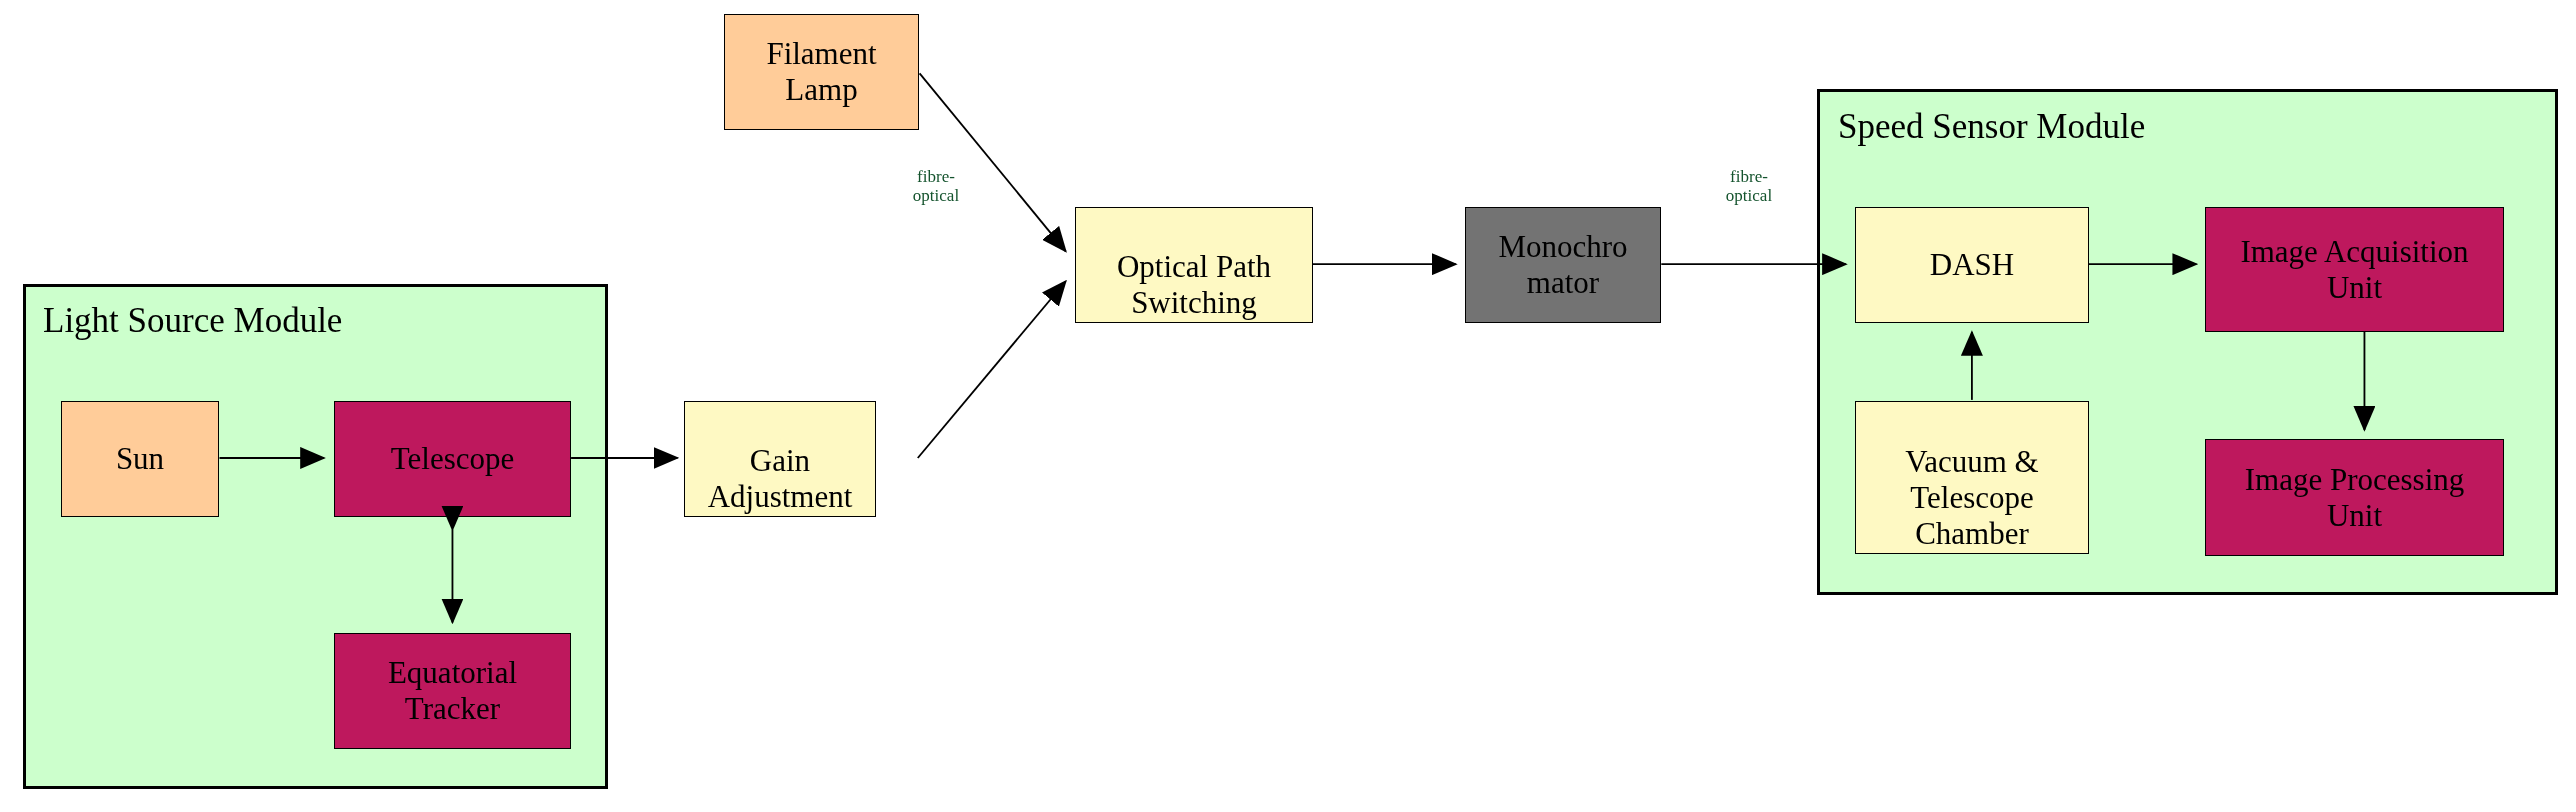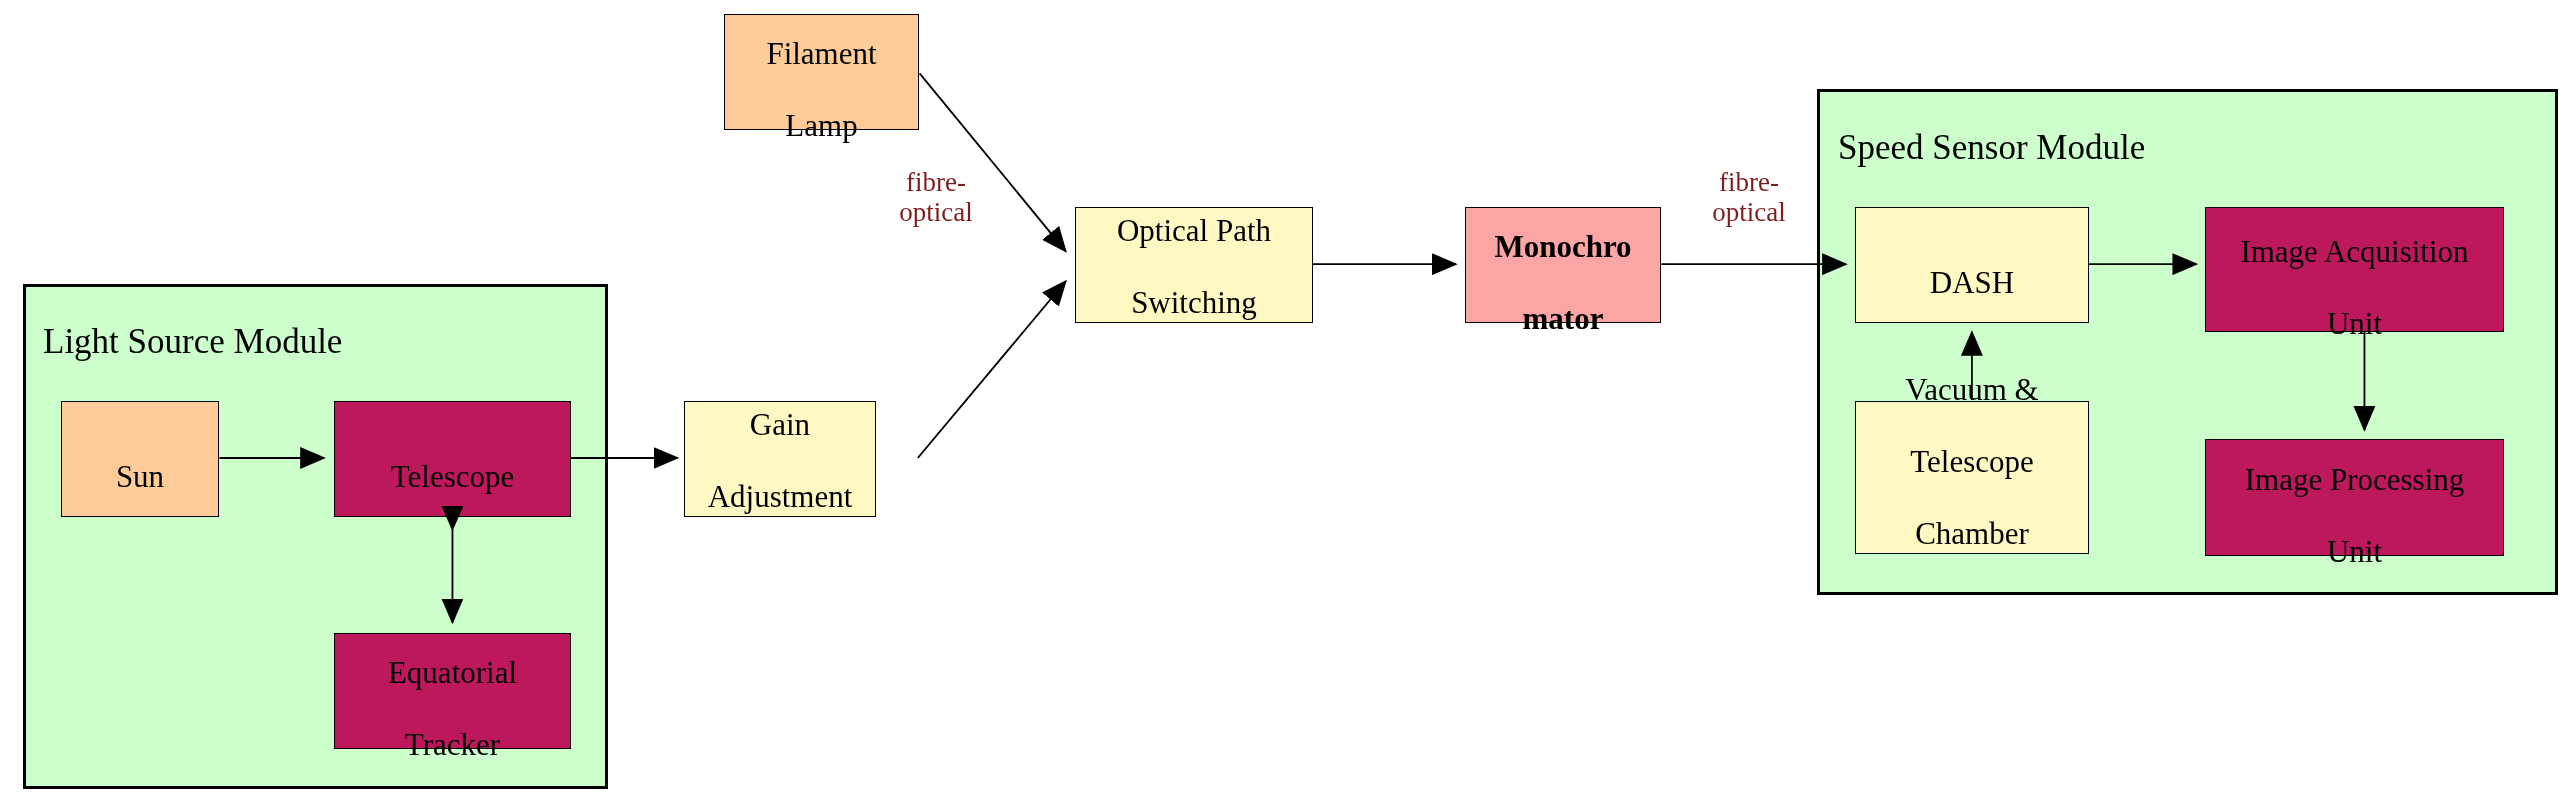--- a/index.html
+++ b/index.html
@@ -24,56 +24,55 @@
     border: 3.7px solid #000000;
     z-index: 1;
   }
   .module-title {
     position: absolute;
     font-size: 35px;
     color: #000000;
     white-space: nowrap;
     line-height: 1;
     z-index: 3;
-    margin-top: 21px;
   }
   .node {
     position: absolute;
     box-sizing: border-box;
     border: 1.8px solid #000000;
     display: flex;
     align-items: center;
     justify-content: center;
     text-align: center;
     font-size: 31px;
     line-height: 1.16;
     color: #000000;
     z-index: 4;
     padding: 1.2px 3.7px;
   }
-  .node span { display: block; margin-top: 36px; }
+  .node span { display: block; }
   .n-orange { background: #ffcc99; }
   .n-blue   { background: #be185d; }
   .n-cyan   { background: #fef9c3; align-items: flex-end; }
   .n-yellow { background: #fef9c3; }
-  .n-amber  { background: #fca5a5; font-weight: bold; }
+  .n-amber  { background: #737373; }
 
   .edge-layer {
     position: absolute;
     left: 0; top: 0;
     width: 2576px;
     height: 812px;
     z-index: 5;
     pointer-events: none;
   }
   .edge-label {
     position: absolute;
-    font-size: 27px;
+    font-size: 17px;
     line-height: 1.1;
-    color: #7f1d1d;
+    color: #14532d;
     text-align: center;
     white-space: nowrap;
     z-index: 6;
   }
 </style>
 </head>
 <body>
 
 <div id="canvas">
 

